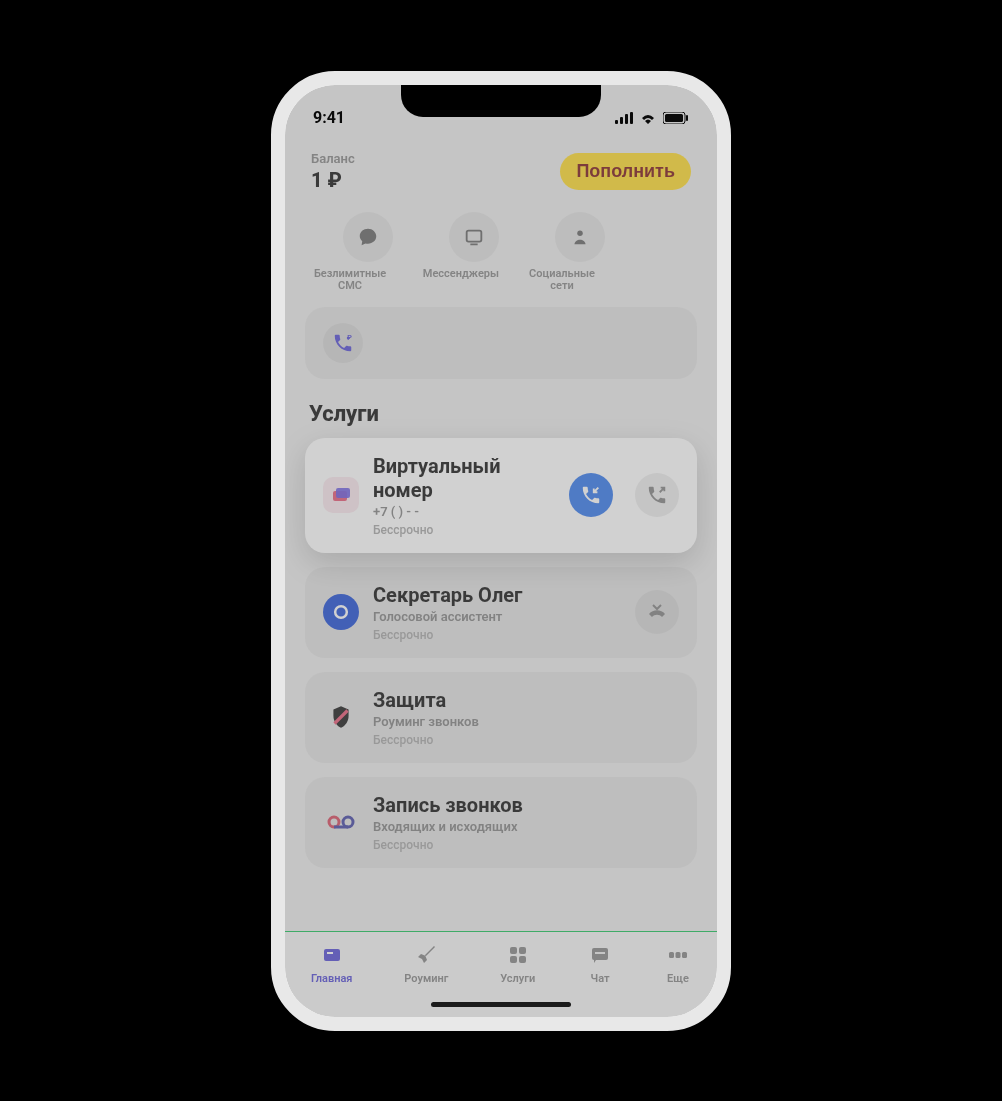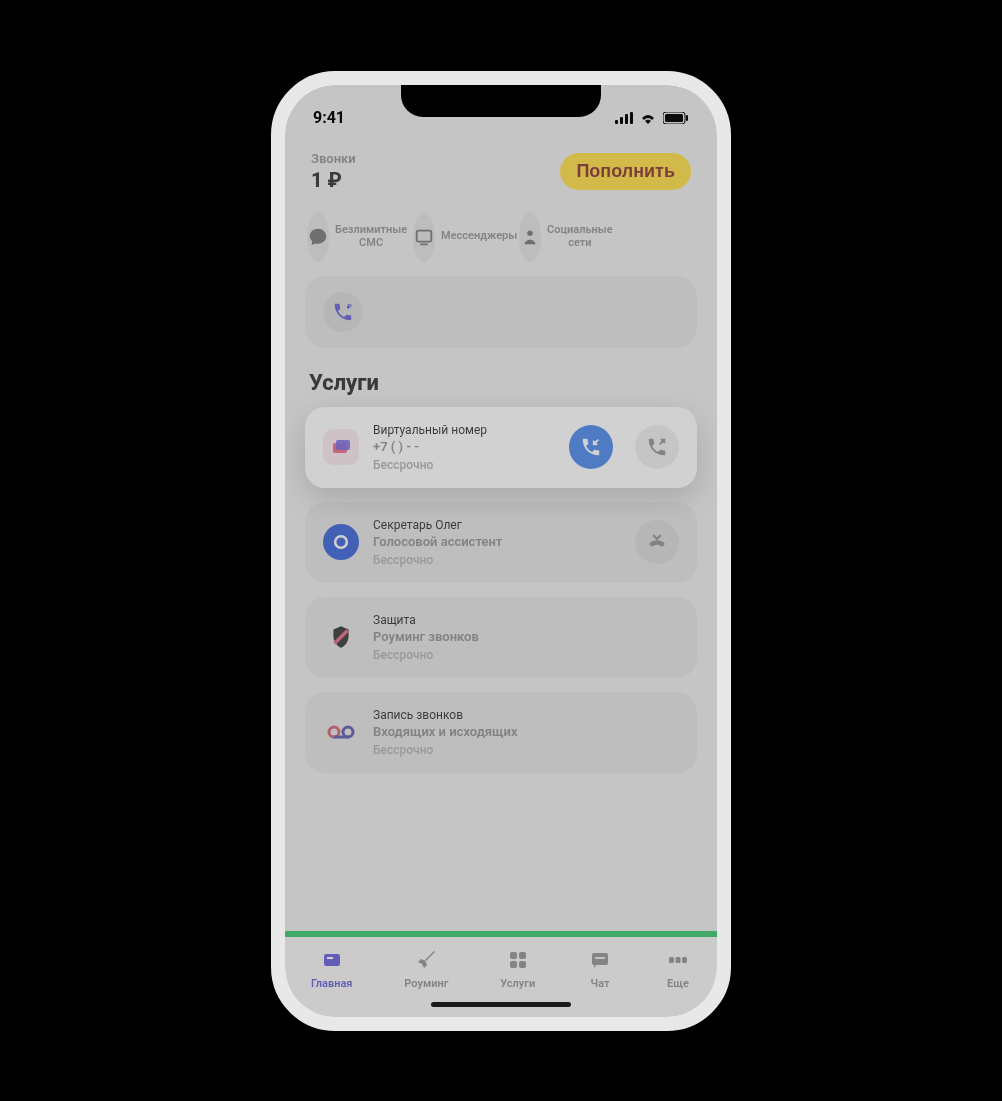--- a/index.html
+++ b/index.html
@@ -38,53 +38,53 @@
   .status-right { display:flex; gap:6px; align-items:center; }
   .content { padding: 8px 20px 0; position:relative; z-index:5; }
 
   .balance-row { display:flex; justify-content:space-between; align-items:center; padding:6px 6px 14px; }
   .balance-label { font-size:13px; color:#8a8a8a; font-weight:600; }
   .balance-value { font-size:20px; font-weight:800; color:#1b1b1b; margin-top:2px; }
   .topup-btn { background:#FFDD33; color:#7f1d1d; font-weight:700; font-size:18px;
     padding:8px 16px; border-radius:20px; border:none; }
 
   .chips { display:flex; gap:20px; overflow:hidden; padding:6px 2px 14px; }
-  .chip { display:flex; flex-direction:row; align-items:center; gap:6px; width:86px; flex-shrink:0; }
+  .chip { display:flex; flex-direction:column; align-items:flex-end; gap:6px; width:86px; flex-shrink:0; }
   .chip .circle { width:50px; height:50px; border-radius:50%; background:#E1E1E1; display:flex; align-items:center; justify-content:center; color:#6b6b6b; }
   .chip .lbl { font-size:11px; color:#8a8a8a; text-align:center; line-height:1.15; font-weight:600; }
 
   .banner {
     background:#E3E3E3; border-radius:20px; padding:16px 18px; display:flex; gap:14px; align-items:center;
     margin-bottom:18px;
   }
   .banner .ico { width:40px; height:40px; border-radius:50%; background:#D7D7D7; display:flex; align-items:center; justify-content:center; color:#5A53D6; }
   .banner .tt { font-size:17px; font-weight:800; color:#1b1b1b; }
   .banner .st { font-size:14px; color:#9a9a9a; font-weight:500; margin-top:2px; }
 
   .section-title { font-size:22px; font-weight:800; color:#1b1b1b; padding:4px 4px 12px; }
 
   .card {
     background:#E3E3E3; border-radius:20px; padding:16px 18px; display:flex; gap:14px; align-items:center;
     margin-bottom:14px;
   }
   .card .icon-box { width:36px; height:36px; border-radius:10px; display:flex; align-items:center; justify-content:center; flex-shrink:0; }
   .card .texts { flex:1; min-width:0; }
-  .card .tt { font-size:12px; font-weight:400; color:#1b1b1b; }
+  .card .tt { font-size:20px; font-weight:700; color:#1b1b1b; }
   .card .st { font-size:13px; color:#888; font-weight:600; margin-top:2px; }
   .card .ft { font-size:12px; color:#aaa; font-weight:500; margin-top:4px; }
   .action-btn { width:44px; height:44px; border-radius:50%; display:flex; align-items:center; justify-content:center; flex-shrink:0; }
 
   .card.highlight {
     background:#fff; position:relative; z-index:40;
     box-shadow: 0 10px 30px rgba(0,0,0,.18);
   }
 
   .tabbar {
     position:absolute; bottom:0; left:0; right:0; height:86px;
-    background:#F6F6F6; border-top:6px solid #22c55e;
+    background:#F6F6F6; border-top:1px solid #22c55e;
     display:flex; justify-content:space-around; align-items:flex-start;
     padding-top:10px; z-index:5;
   }
   .tab { display:flex; flex-direction:column; align-items:center; gap:4px; color:#8a8a8a; }
   .tab.active { color:#5A53D6; }
   .tab .ti { width:26px; height:26px; display:flex; align-items:center; justify-content:center; }
   .tab .tl { font-size:11px; font-weight:600; }
   .home-indicator {
     position:absolute; bottom:10px; left:50%; transform:translateX(-50%);
     width:140px; height:5px; background:#1b1b1b; border-radius:3px; z-index:50;
@@ -121,21 +121,21 @@
               <rect x="23" y="3" width="2" height="6" rx="1" fill="#0A0A0A"></rect>
             </svg>
         </span>
       </div>
     </div>
 
     <div class="content">
 
       <div class="balance-row">
         <div>
-          <div class="balance-label">Звонки</div>
+          <div class="balance-label">Баланс</div>
           <div class="balance-value">1 ₽</div>
         </div>
         <button class="topup-btn">Пополнить</button>
       </div>
 
       <div class="chips">
         <div class="chip">
           <div class="circle">
               <span>
                 <svg width="22" height="22" viewBox="0 0 24 24">

